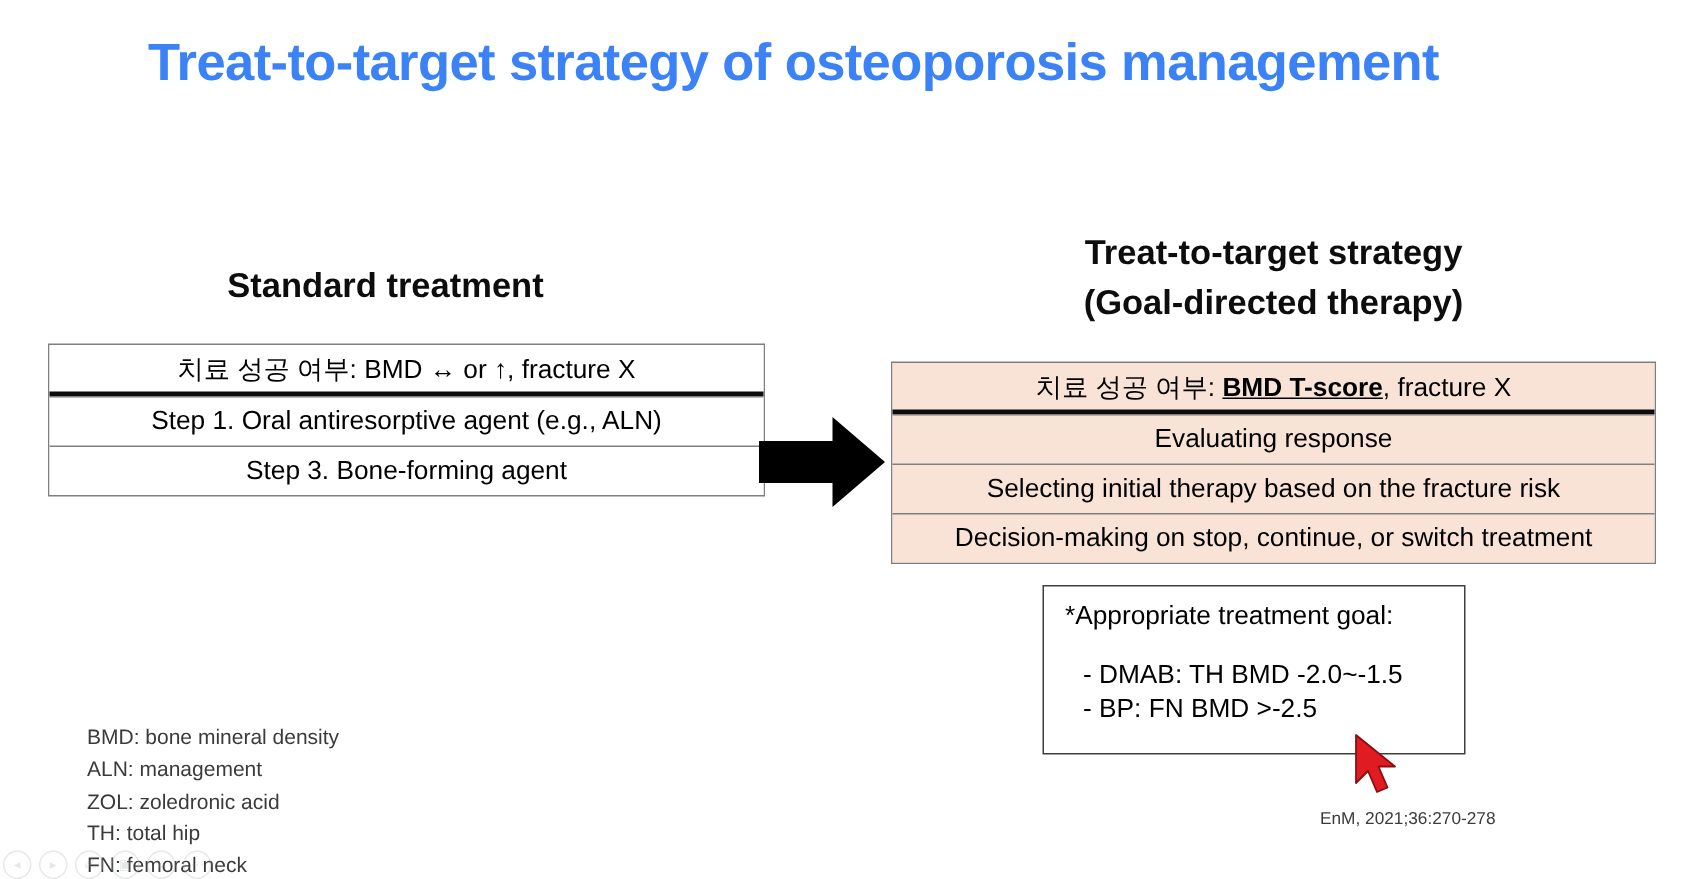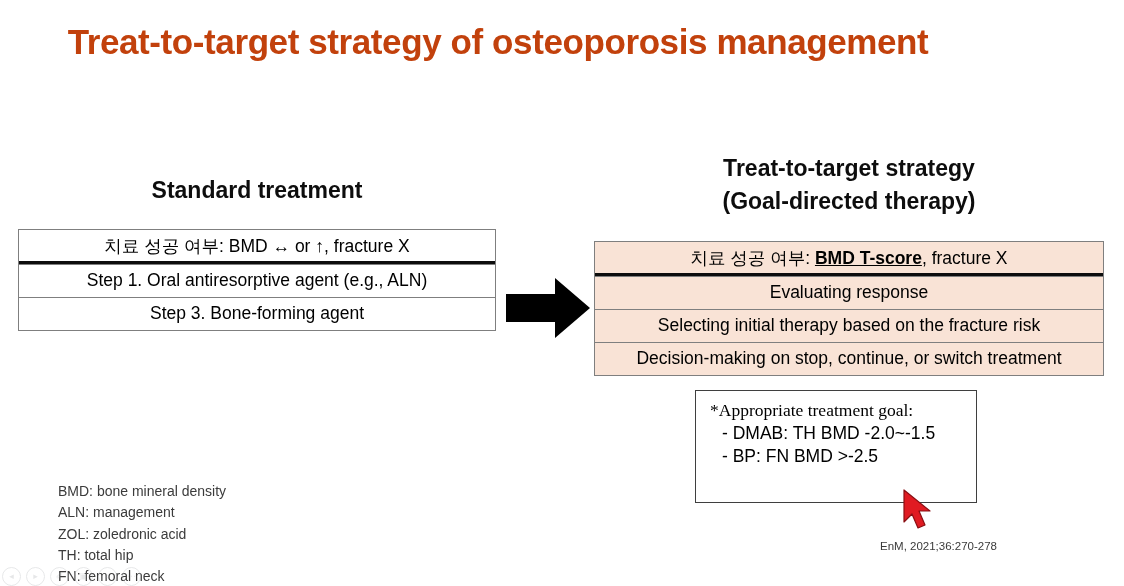--- a/index.html
+++ b/index.html
@@ -22,21 +22,22 @@
   
   .slide-title {
     position: absolute;
     left: 0;
     top: 22px;
     width: 996px;
     text-align: center;
     font-size: 35px;
     font-weight: bold;
     letter-spacing: -0.4px;
-    color: #c2410c;
+    color: #3b82f6;
+    padding-left: 31px;
   }
 
   
   .col-heading {
     position: absolute;
     font-size: 23px;
     font-weight: bold;
     text-align: center;
     color: #0d0d0d;
     line-height: 1.45;
@@ -52,21 +53,21 @@
     width: 510px;
   }
 
   
   .flow-table {
     position: absolute;
     border: 1px solid #7f7f7f;
     box-sizing: border-box;
   }
   #standard-table {
-    left: 18px;
+    left: 32px;
     top: 229px;
     width: 478px;
   }
   #ttt-table {
     left: 594px;
     top: 229px;
     width: 510px;
     margin-top: 12px;
   }
   .row {
@@ -114,21 +115,21 @@
     top: 390px;
     width: 282px;
     height: 113px;
     border: 1.5px solid #3f3f3f;
     background: #ffffff;
     box-sizing: border-box;
     padding: 8px 0 0 14px;
     font-size: 17.5px;
     line-height: 1.30;
   }
-  #goal-box .goal-title { white-space: nowrap; font-family: Liberation Serif, serif; }
+  #goal-box .goal-title { margin-bottom: 16px; white-space: nowrap; }
   #goal-box .goal-item { white-space: nowrap; padding-left: 12px; }
 
   
   #mouse-cursor {
     position: absolute;
     left: 903px;
     top: 489px;
     width: 34px;
     height: 42px;
   }

